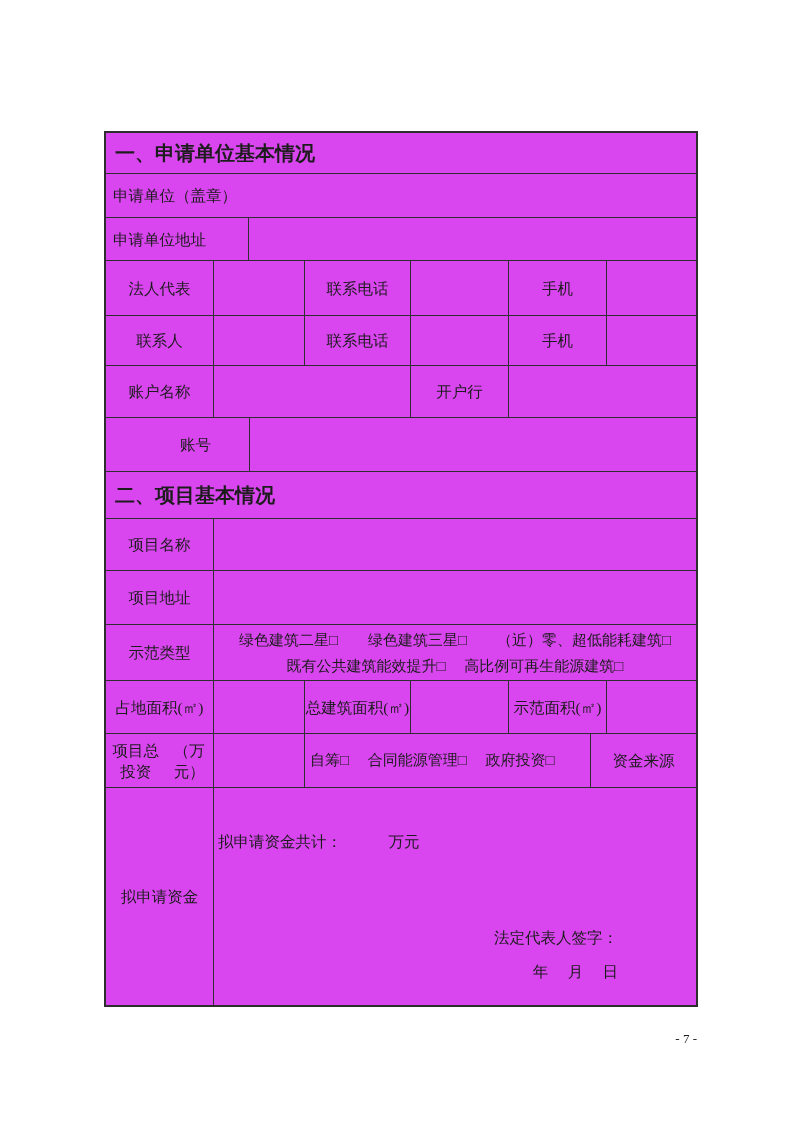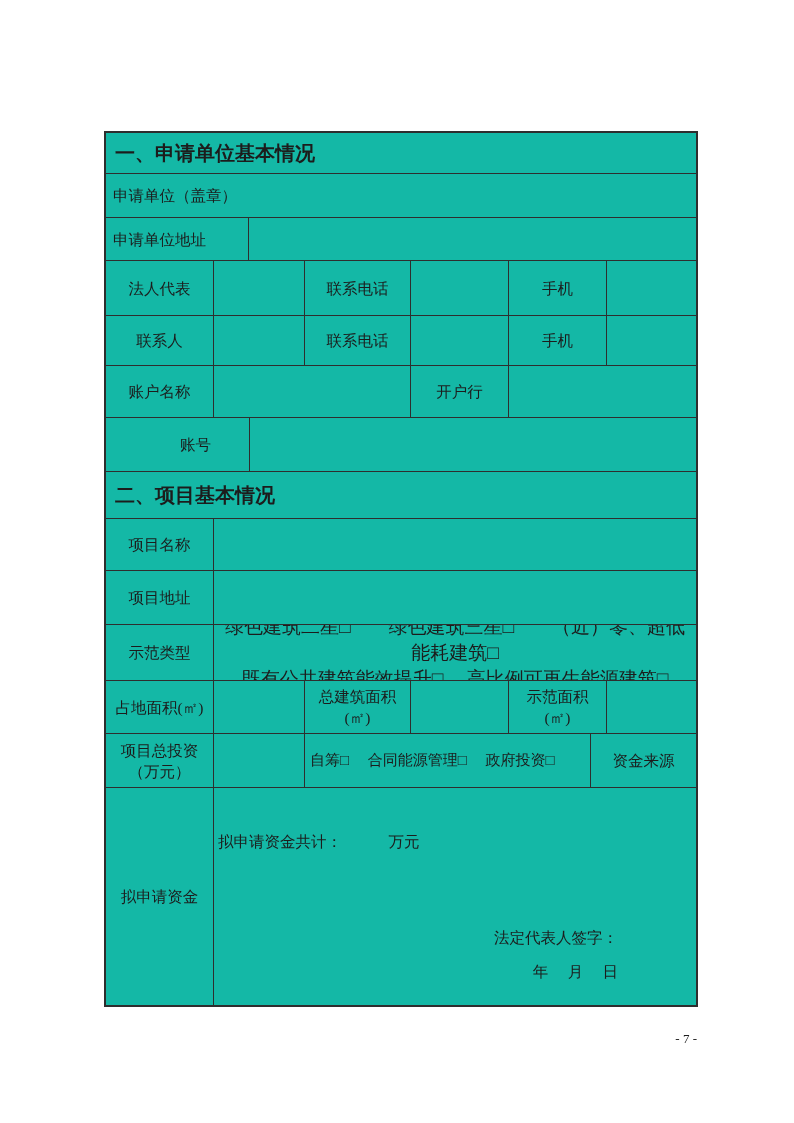--- a/index.html
+++ b/index.html
@@ -10,55 +10,55 @@
     background:#ffffff;
     font-family:"Liberation Serif", serif;
     color:#1c1c1c;
     overflow:hidden;
   }
   .form {
     position:absolute;
     left:104px; top:131px;
     width:594px;
     border:2px solid #2e2e2e;
-    background:#14b8a6;
+    background:#d946ef;
   }
   .row { display:flex; border-top:1px solid #2e2e2e; }
   .row:first-child { border-top:none; }
   .cell {
     border-left:1px solid #2e2e2e;
     display:flex; align-items:center; justify-content:center;
     text-align:center;
     font-size:15.5px;
     line-height:21px;
     overflow:hidden;
   }
   .cell:first-child { border-left:none; }
   .cell.left { justify-content:flex-start; text-align:left; padding-left:7px; }
   .cell.fill { flex:1; }
-  .cell.stack { flex-direction:column; }
+  .cell.stack { flex-direction:row; }
   .section-header {
     display:flex; align-items:center;
     border-top:1px solid #2e2e2e;
     font-family:"Liberation Sans", sans-serif;
     font-weight:bold;
     font-size:20px;
     padding-left:9px;
   }
   .section-header:first-child { border-top:none; }
   
   .c1 { width:107px; }
   .c2 { width:91px; }
   .c3 { width:106px; }
   .c4 { width:98px; }
   .c5 { width:98px; }
   .addr-label { width:142px; }
   .acct-blank { width:197px; }
   
-  .demo-content { flex-direction:column; justify-content:center; font-size:19px; line-height:26px; padding:0 2px; }
+  .demo-content { flex-direction:column; justify-content:center; font-size:15px; line-height:26px; padding:0 2px; }
   
   .fund-options { justify-content:flex-start; text-align:left; padding-left:5px; font-size:15px; }
   
   .req-content {
     flex:1; display:flex; flex-direction:column;
     align-items:stretch; justify-content:flex-start;
     border-left:1px solid #2e2e2e;
     font-size:15.5px;
   }
   .req-total { margin:44px 0 0 4px; text-align:left; }

